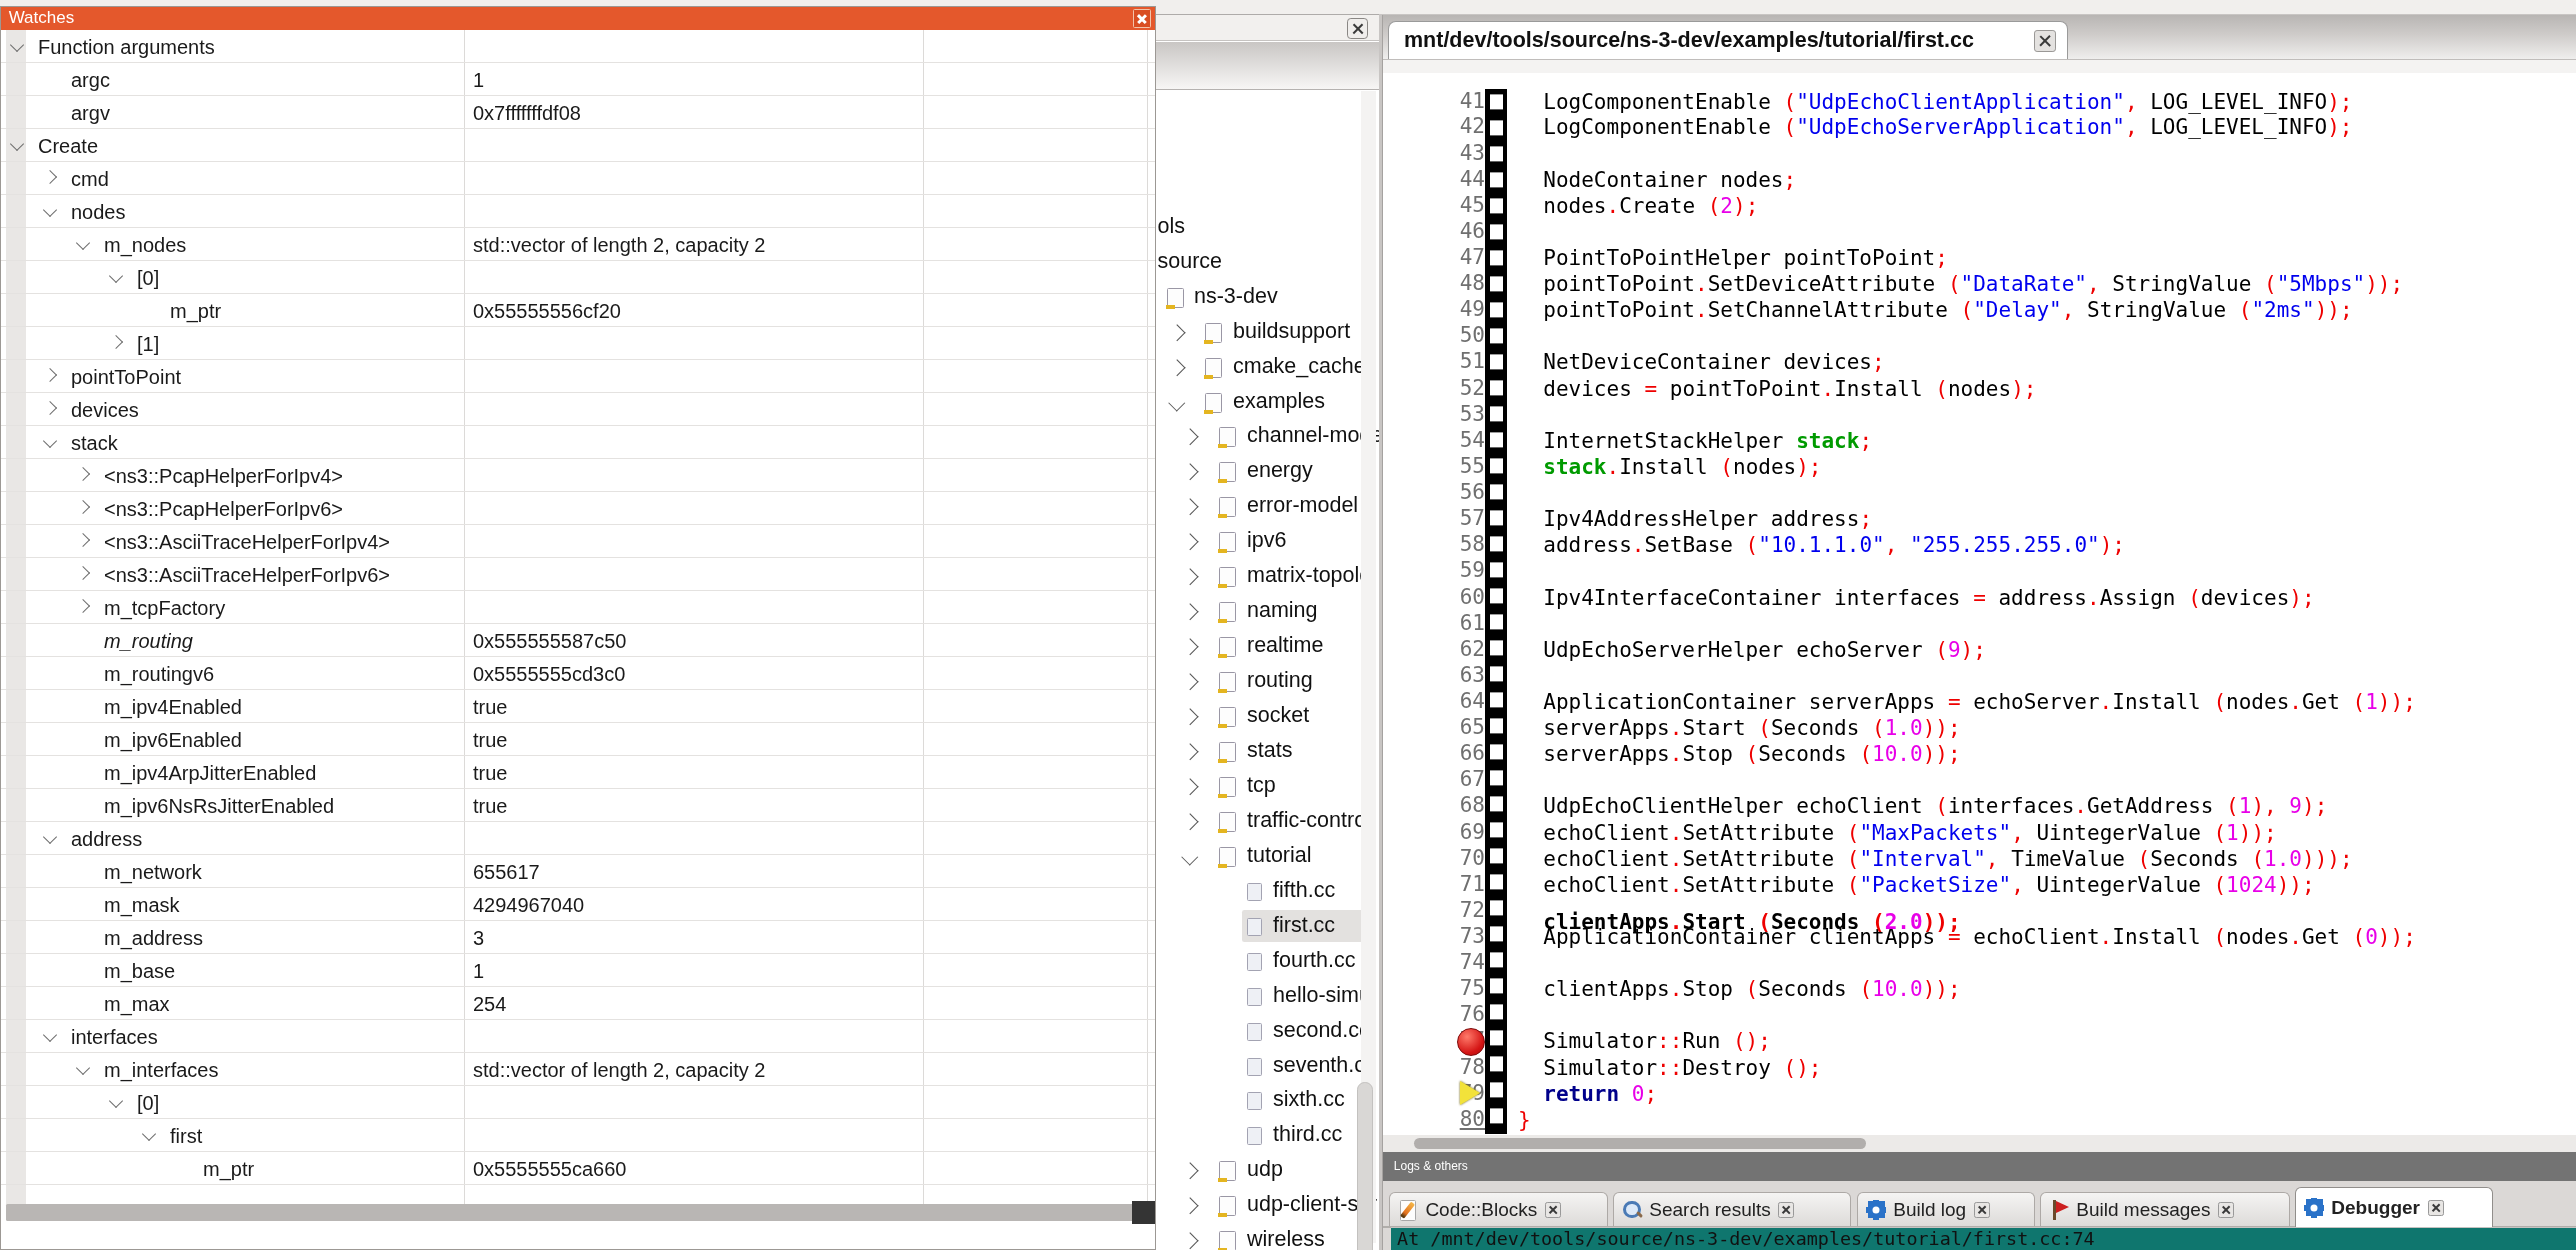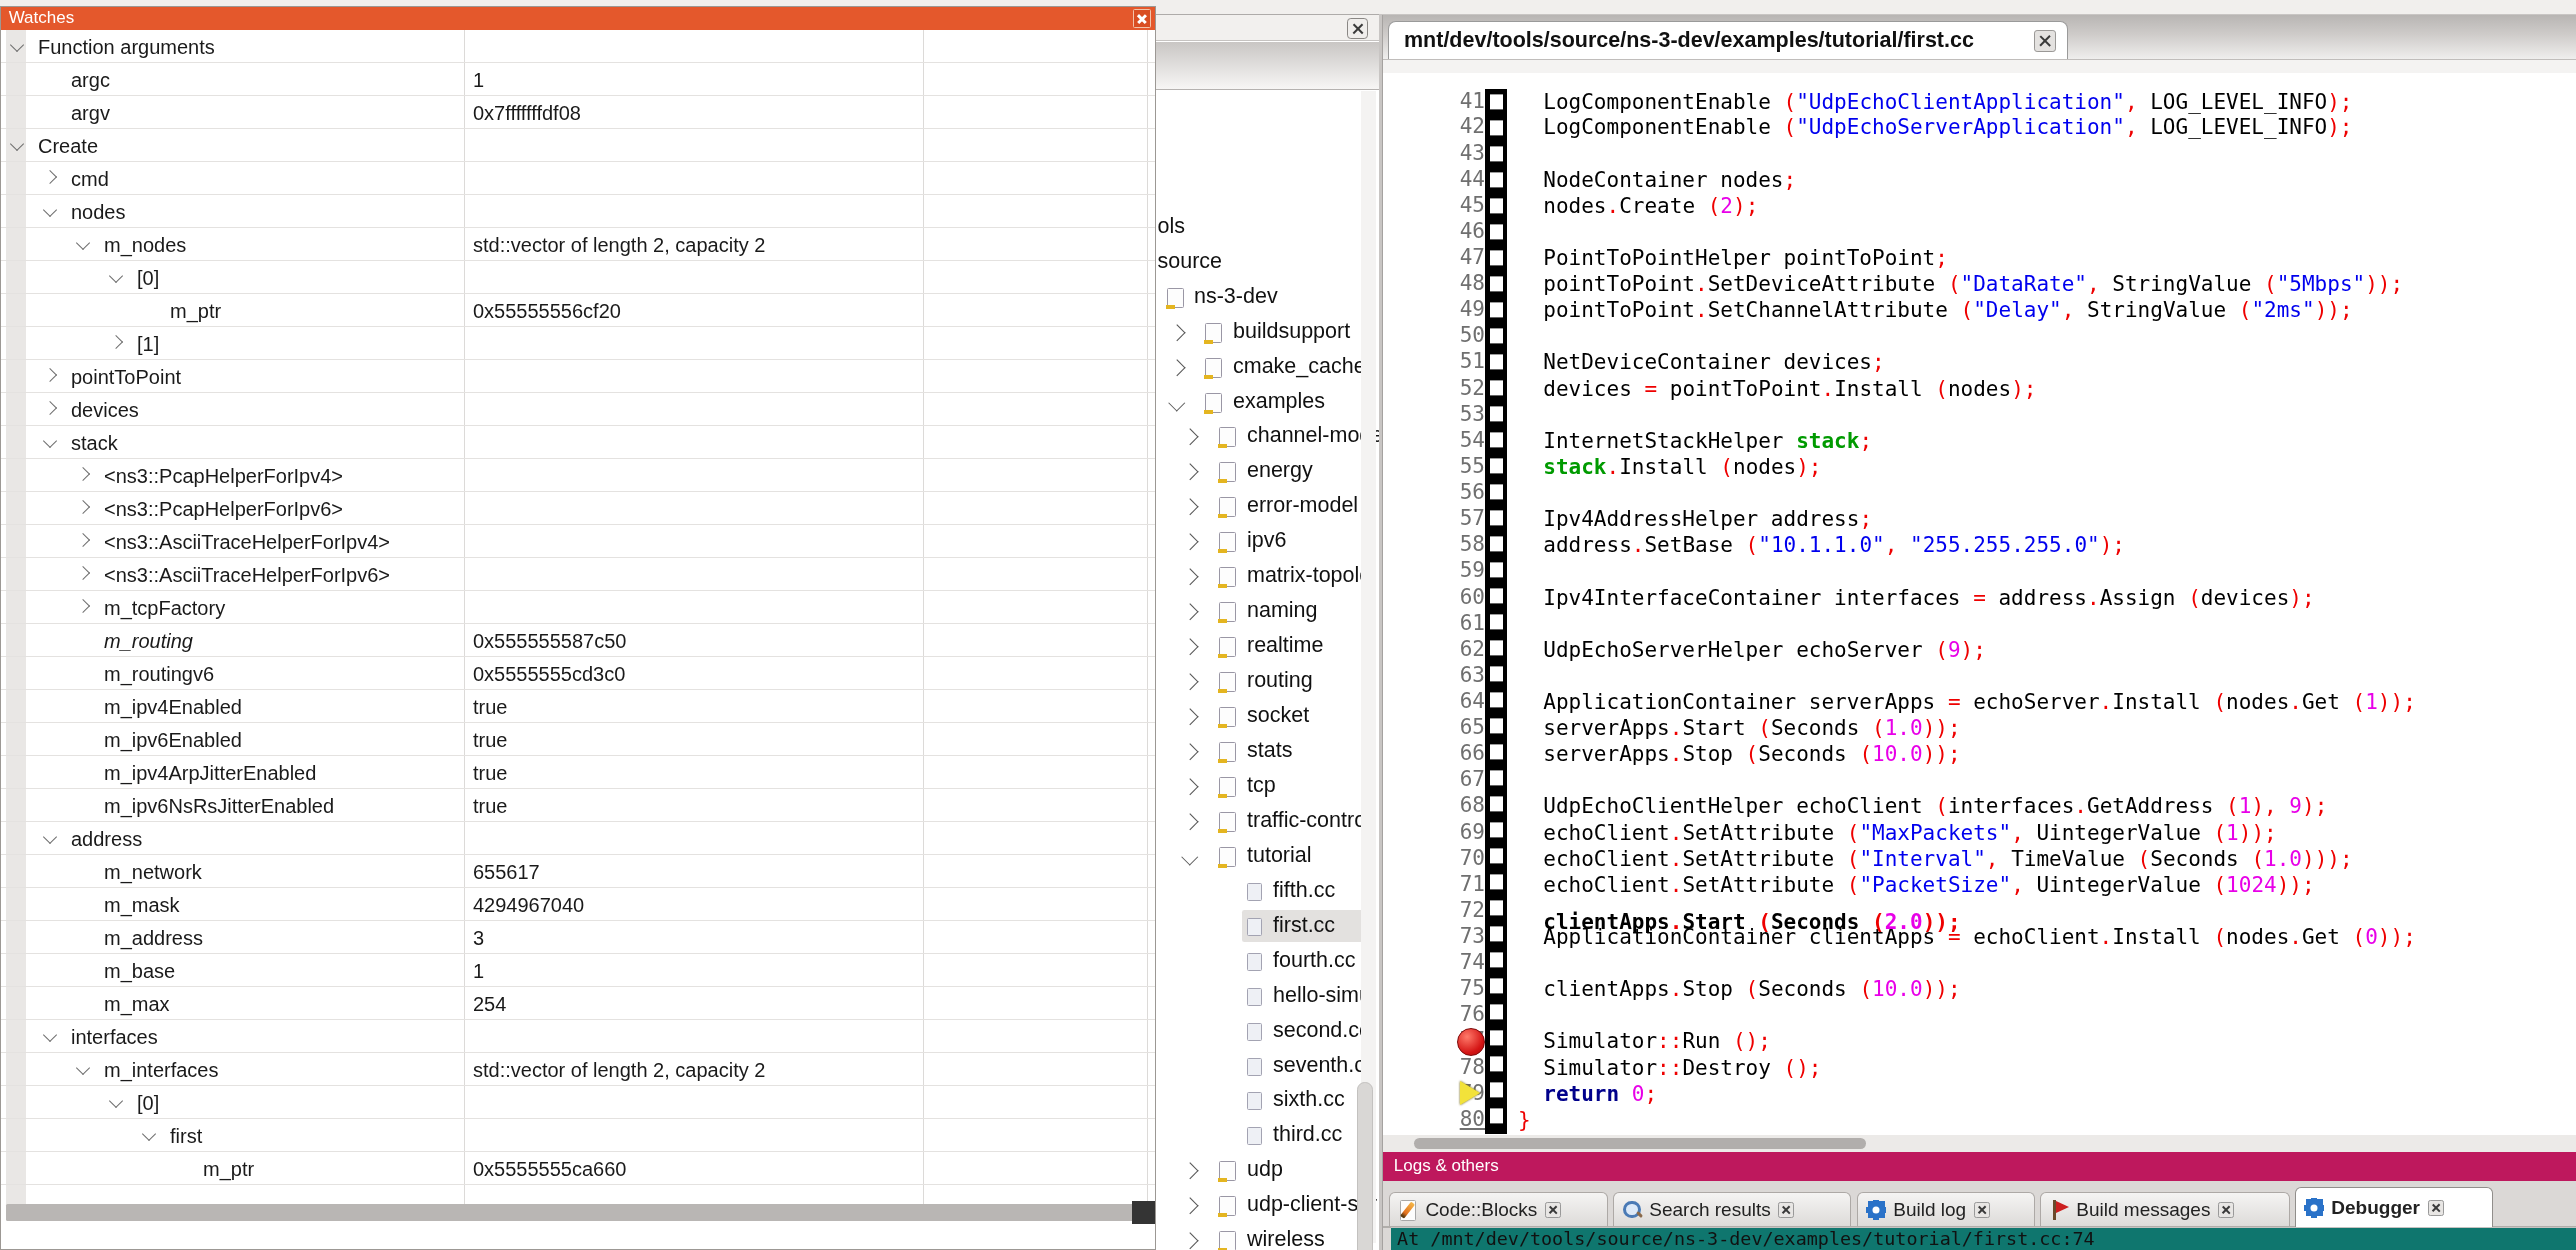--- a/index.html
+++ b/index.html
@@ -91,22 +91,22 @@
   #exec-arrow { position:absolute; left:77px; width:0; height:0;
     border-left:20px solid #f2e23a; border-top:12.3px solid transparent; border-bottom:12.3px solid transparent;
     filter:drop-shadow(0 0 1.2px #6b5e00); }
   #editor-hscroll { position:absolute; left:0; top:1120px; width:100%; height:17px; background:#eceae8; }
   #editor-hthumb { position:absolute; left:31px; top:3.1px; width:452px; height:10.8px;
     background:#b1aeac; border-radius:5.4px; }
 
   
   #logs-panel { left:1382px; top:1152px; width:1194px; height:98px; background:#dbd8d6;
     border-left:0.8px solid #a5a2a0; }
-  #logs-title { position:absolute; left:0; top:0; width:100%; height:29px; background:#be185d;
-    color:#fff; font-size:17px; line-height:28px; padding-left:10.8px; }
+  #logs-title { position:absolute; left:0; top:0; width:100%; height:29px; background:#737373;
+    color:#fff; font-size:12px; line-height:28px; padding-left:10.8px; }
   #logs-tabs { position:absolute; left:0; top:29px; width:100%; height:49px; background:#dbd8d6; }
   #logs-baseline { position:absolute; left:0; top:74px; width:100%; height:1.5px; background:#b0adaa; }
   .ltab { position:absolute; border:0.8px solid #ada9a6; border-bottom:none;
     border-radius:6.1px 6.1px 0 0; display:flex; align-items:center; padding:0 7.7px;
     background:linear-gradient(180deg,#f5f4f3,#dcdad8); top:10.8px; height:35px; }
   .ltab.active { background:#fff; top:6.1px; height:40px; border-color:#918e8b; z-index:2; }
   .ltab .llabel { font-size:19px; color:#222; margin:0 7.7px 0 6.1px; white-space:nowrap; }
   .ltab.active .llabel { font-weight:bold; }
   .ltab .lclose { width:16px; height:16px; background:#e8e6e4; border:0.8px solid #999;
     border-radius:2.3px; position:relative; flex:0 0 auto; }

